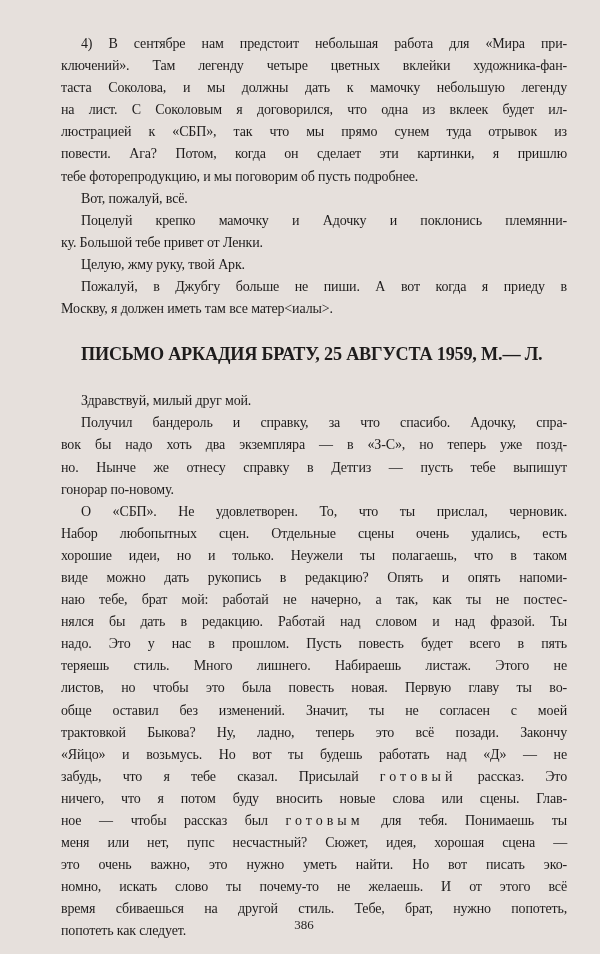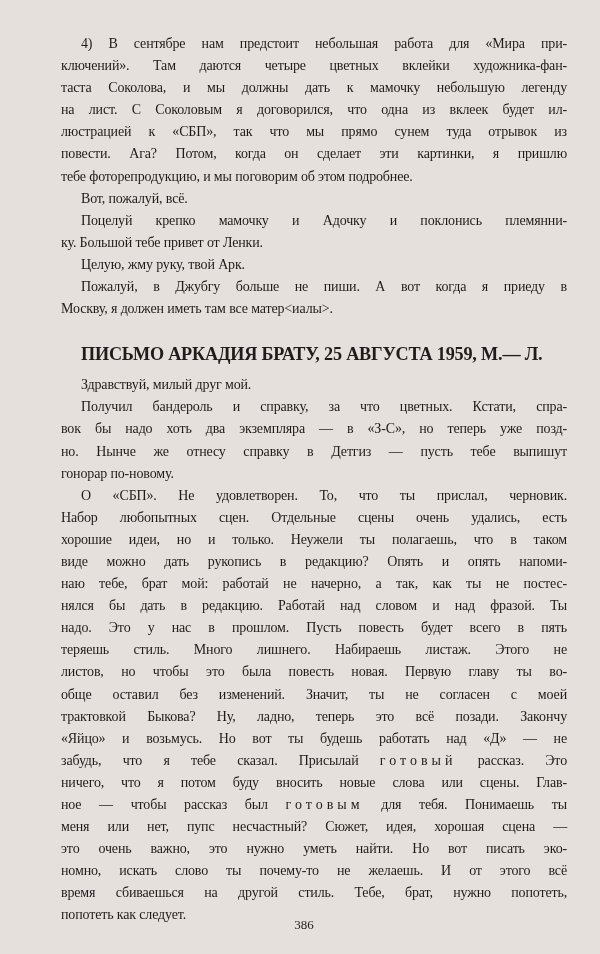--- a/index.html
+++ b/index.html
@@ -34,21 +34,21 @@
       padding-left: 20px;
     }
     .line.last {
       text-align-last: left;
     }
     .spaced {
       letter-spacing: 4px;
     }
     .heading {
       margin-top: 22px;
-      margin-bottom: 8px;
+      margin-bottom: 24px;
       font-weight: bold;
       font-size: 18.2px;
       line-height: 24px;
       padding-left: 20px;
       letter-spacing: -0.2px;
       white-space: nowrap;
     }
     .page-number {
       position: absolute;
       left: 4px;
@@ -59,39 +59,39 @@
       line-height: 20px;
     }
   </style>
 </head>
 <body>
 
 <div class="page">
 
   <div>
     <div class="line indent">4) В сентябре нам предстоит небольшая работа для «Мира при-</div>
-    <div class="line">ключений». Там даются четыре цветных вклейки художника-фан-</div>
+    <div class="line">ключений». Там легенду четыре цветных вклейки художника-фан-</div>
     <div class="line">таста Соколова, и мы должны дать к мамочку небольшую легенду</div>
     <div class="line">на лист. С Соколовым я договорился, что одна из вклеек будет ил-</div>
     <div class="line">люстрацией к «СБП», так что мы прямо сунем туда отрывок из</div>
     <div class="line">повести. Ага? Потом, когда он сделает эти картинки, я пришлю</div>
-    <div class="line last">тебе фоторепродукцию, и мы поговорим об этом подробнее.</div>
+    <div class="line last">тебе фоторепродукцию, и мы поговорим об пусть подробнее.</div>
     <div class="line indent last">Вот, пожалуй, всё.</div>
     <div class="line indent">Поцелуй крепко мамочку и Адочку и поклонись племянни-</div>
     <div class="line last">ку. Большой тебе привет от Ленки.</div>
     <div class="line indent last">Целую, жму руку, твой Арк.</div>
     <div class="line indent">Пожалуй, в Джубгу больше не пиши. А вот когда я приеду в</div>
     <div class="line last">Москву, я должен иметь там все матер&lt;иалы&gt;.</div>
   </div>
 
   <div class="heading">ПИСЬМО АРКАДИЯ БРАТУ, 25 АВГУСТА 1959, М.— Л.</div>
 
   <div>
     <div class="line indent last">Здравствуй, милый друг мой.</div>
-    <div class="line indent">Получил бандероль и справку, за что цветных. Кстати, спра-</div>
+    <div class="line indent">Получил бандероль и справку, за что спасибо. Адочку, спра-</div>
     <div class="line">вок бы надо хоть два экземпляра — в «З-С», но теперь уже позд-</div>
     <div class="line">но. Нынче же отнесу справку в Детгиз — пусть тебе выпишут</div>
     <div class="line last">гонорар по-новому.</div>
     <div class="line indent">О «СБП». Не удовлетворен. То, что ты прислал, черновик.</div>
     <div class="line">Набор любопытных сцен. Отдельные сцены очень удались, есть</div>
     <div class="line">хорошие идеи, но и только. Неужели ты полагаешь, что в таком</div>
     <div class="line">виде можно дать рукопись в редакцию? Опять и опять напоми-</div>
     <div class="line">наю тебе, брат мой: работай не начерно, а так, как ты не постес-</div>
     <div class="line">нялся бы дать в редакцию. Работай над словом и над фразой. Ты</div>
     <div class="line">надо. Это у нас в прошлом. Пусть повесть будет всего в пять</div>

